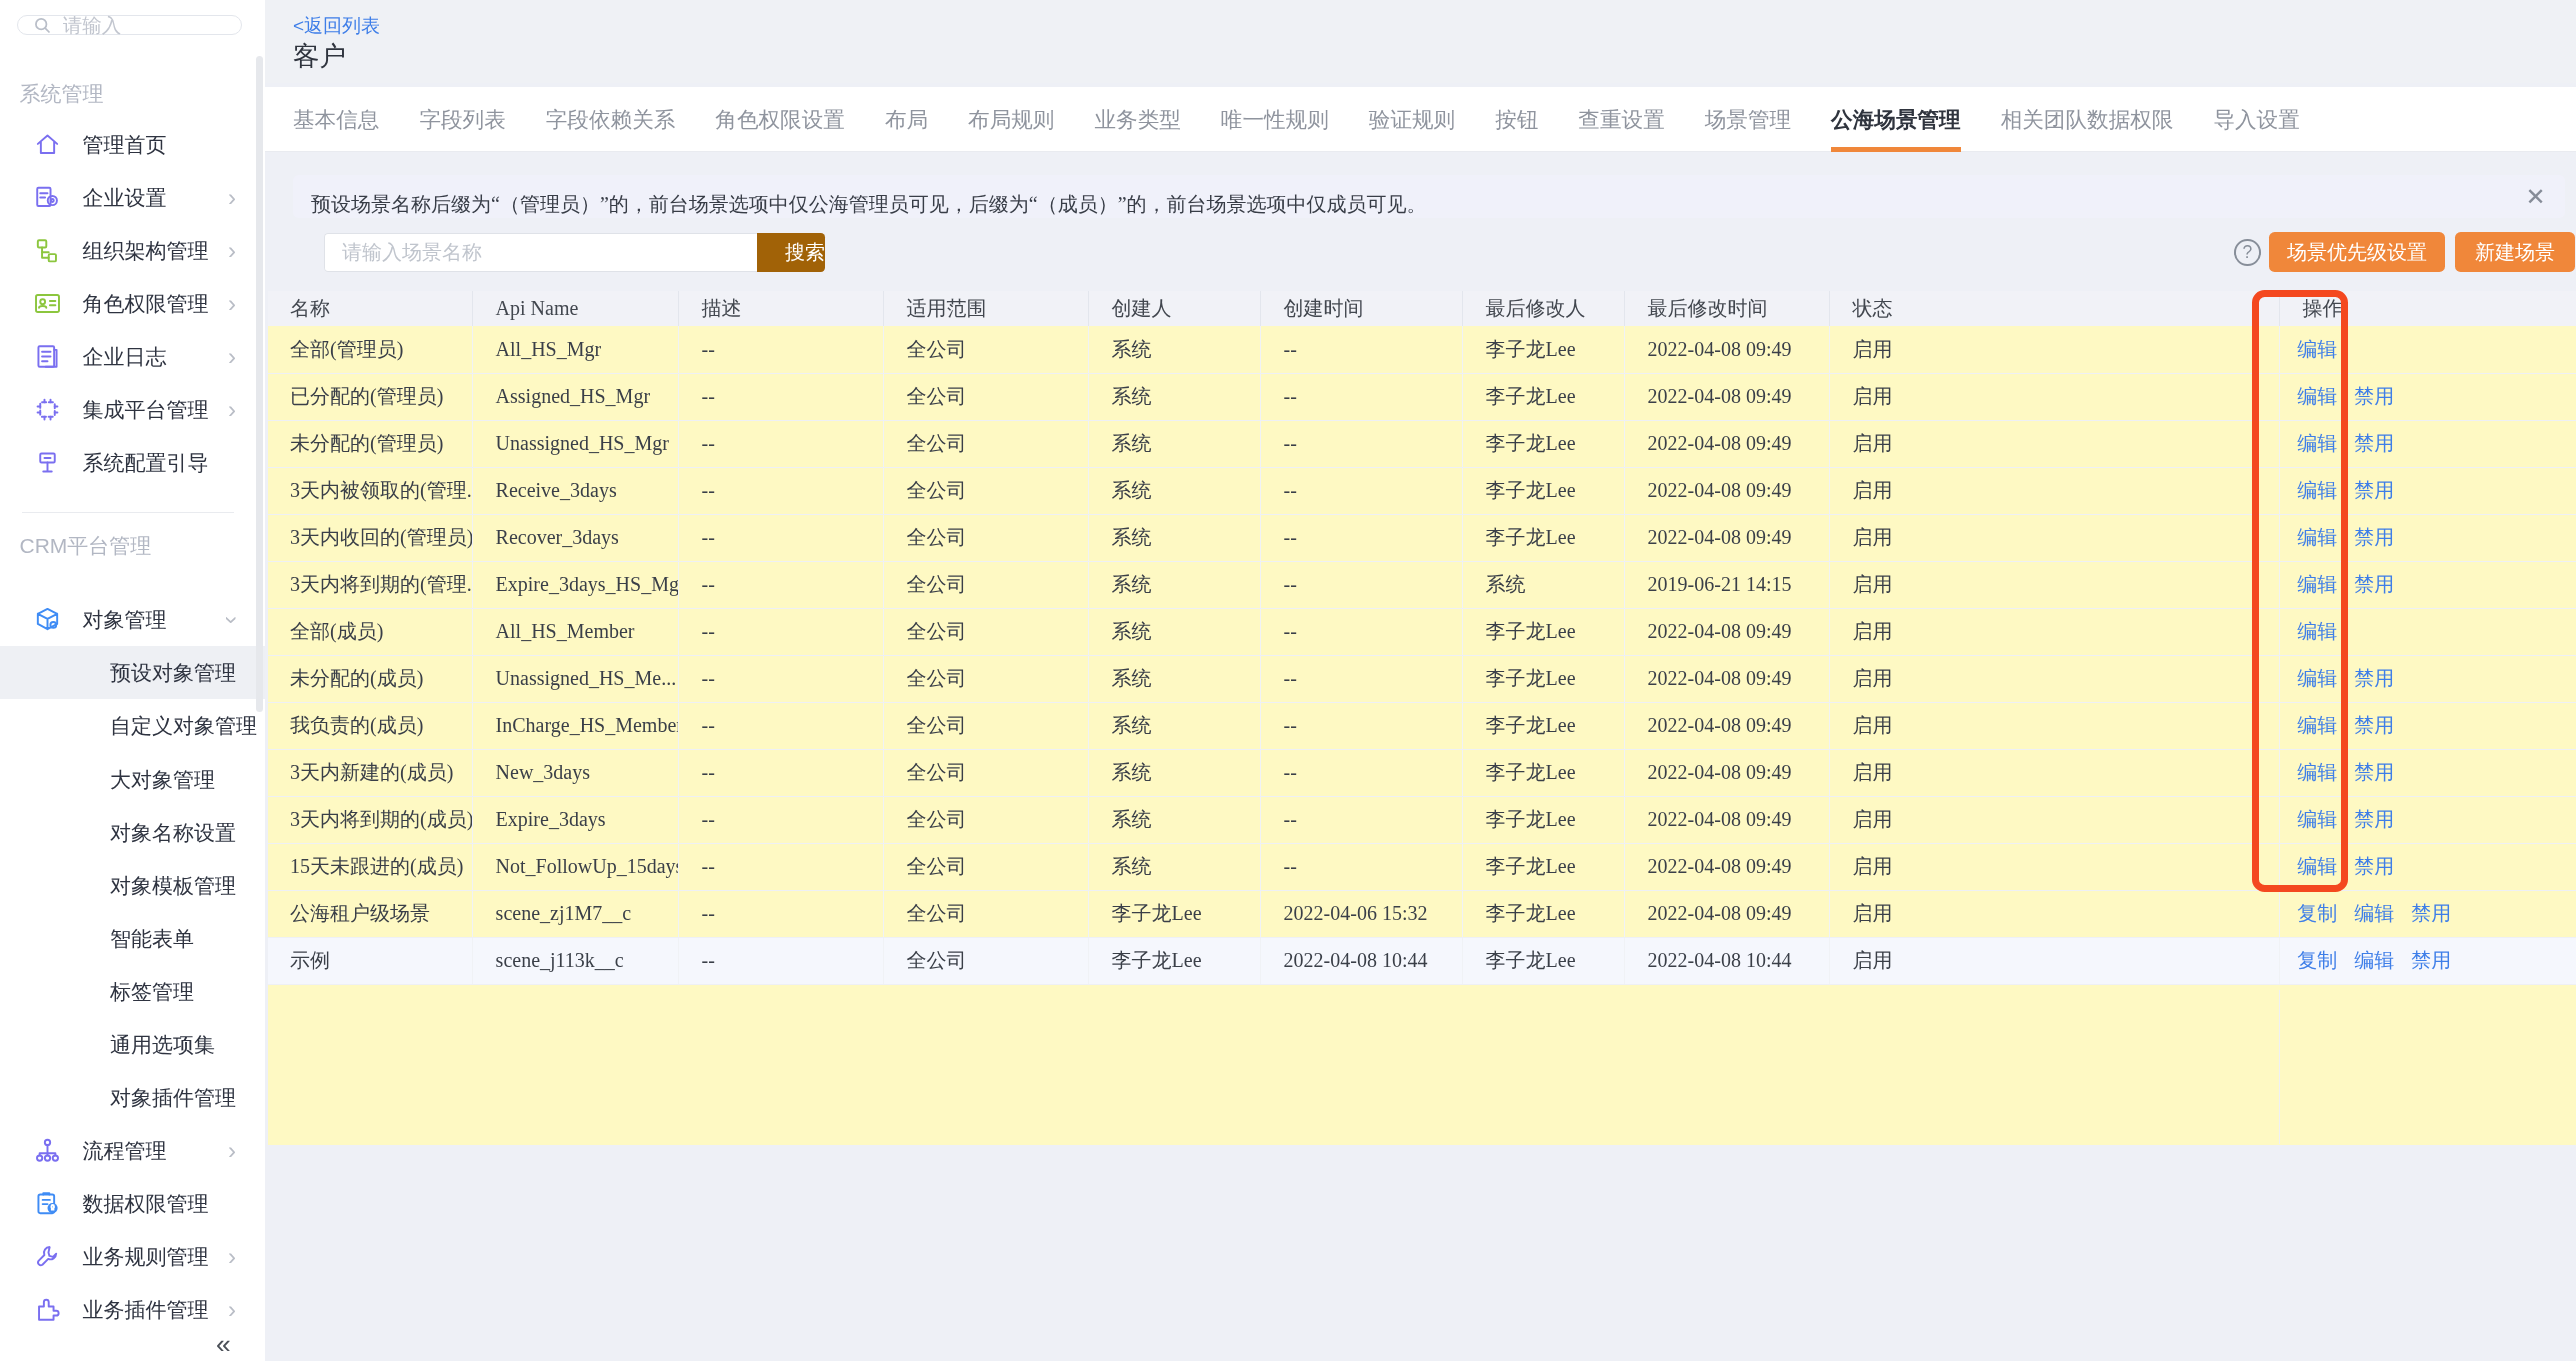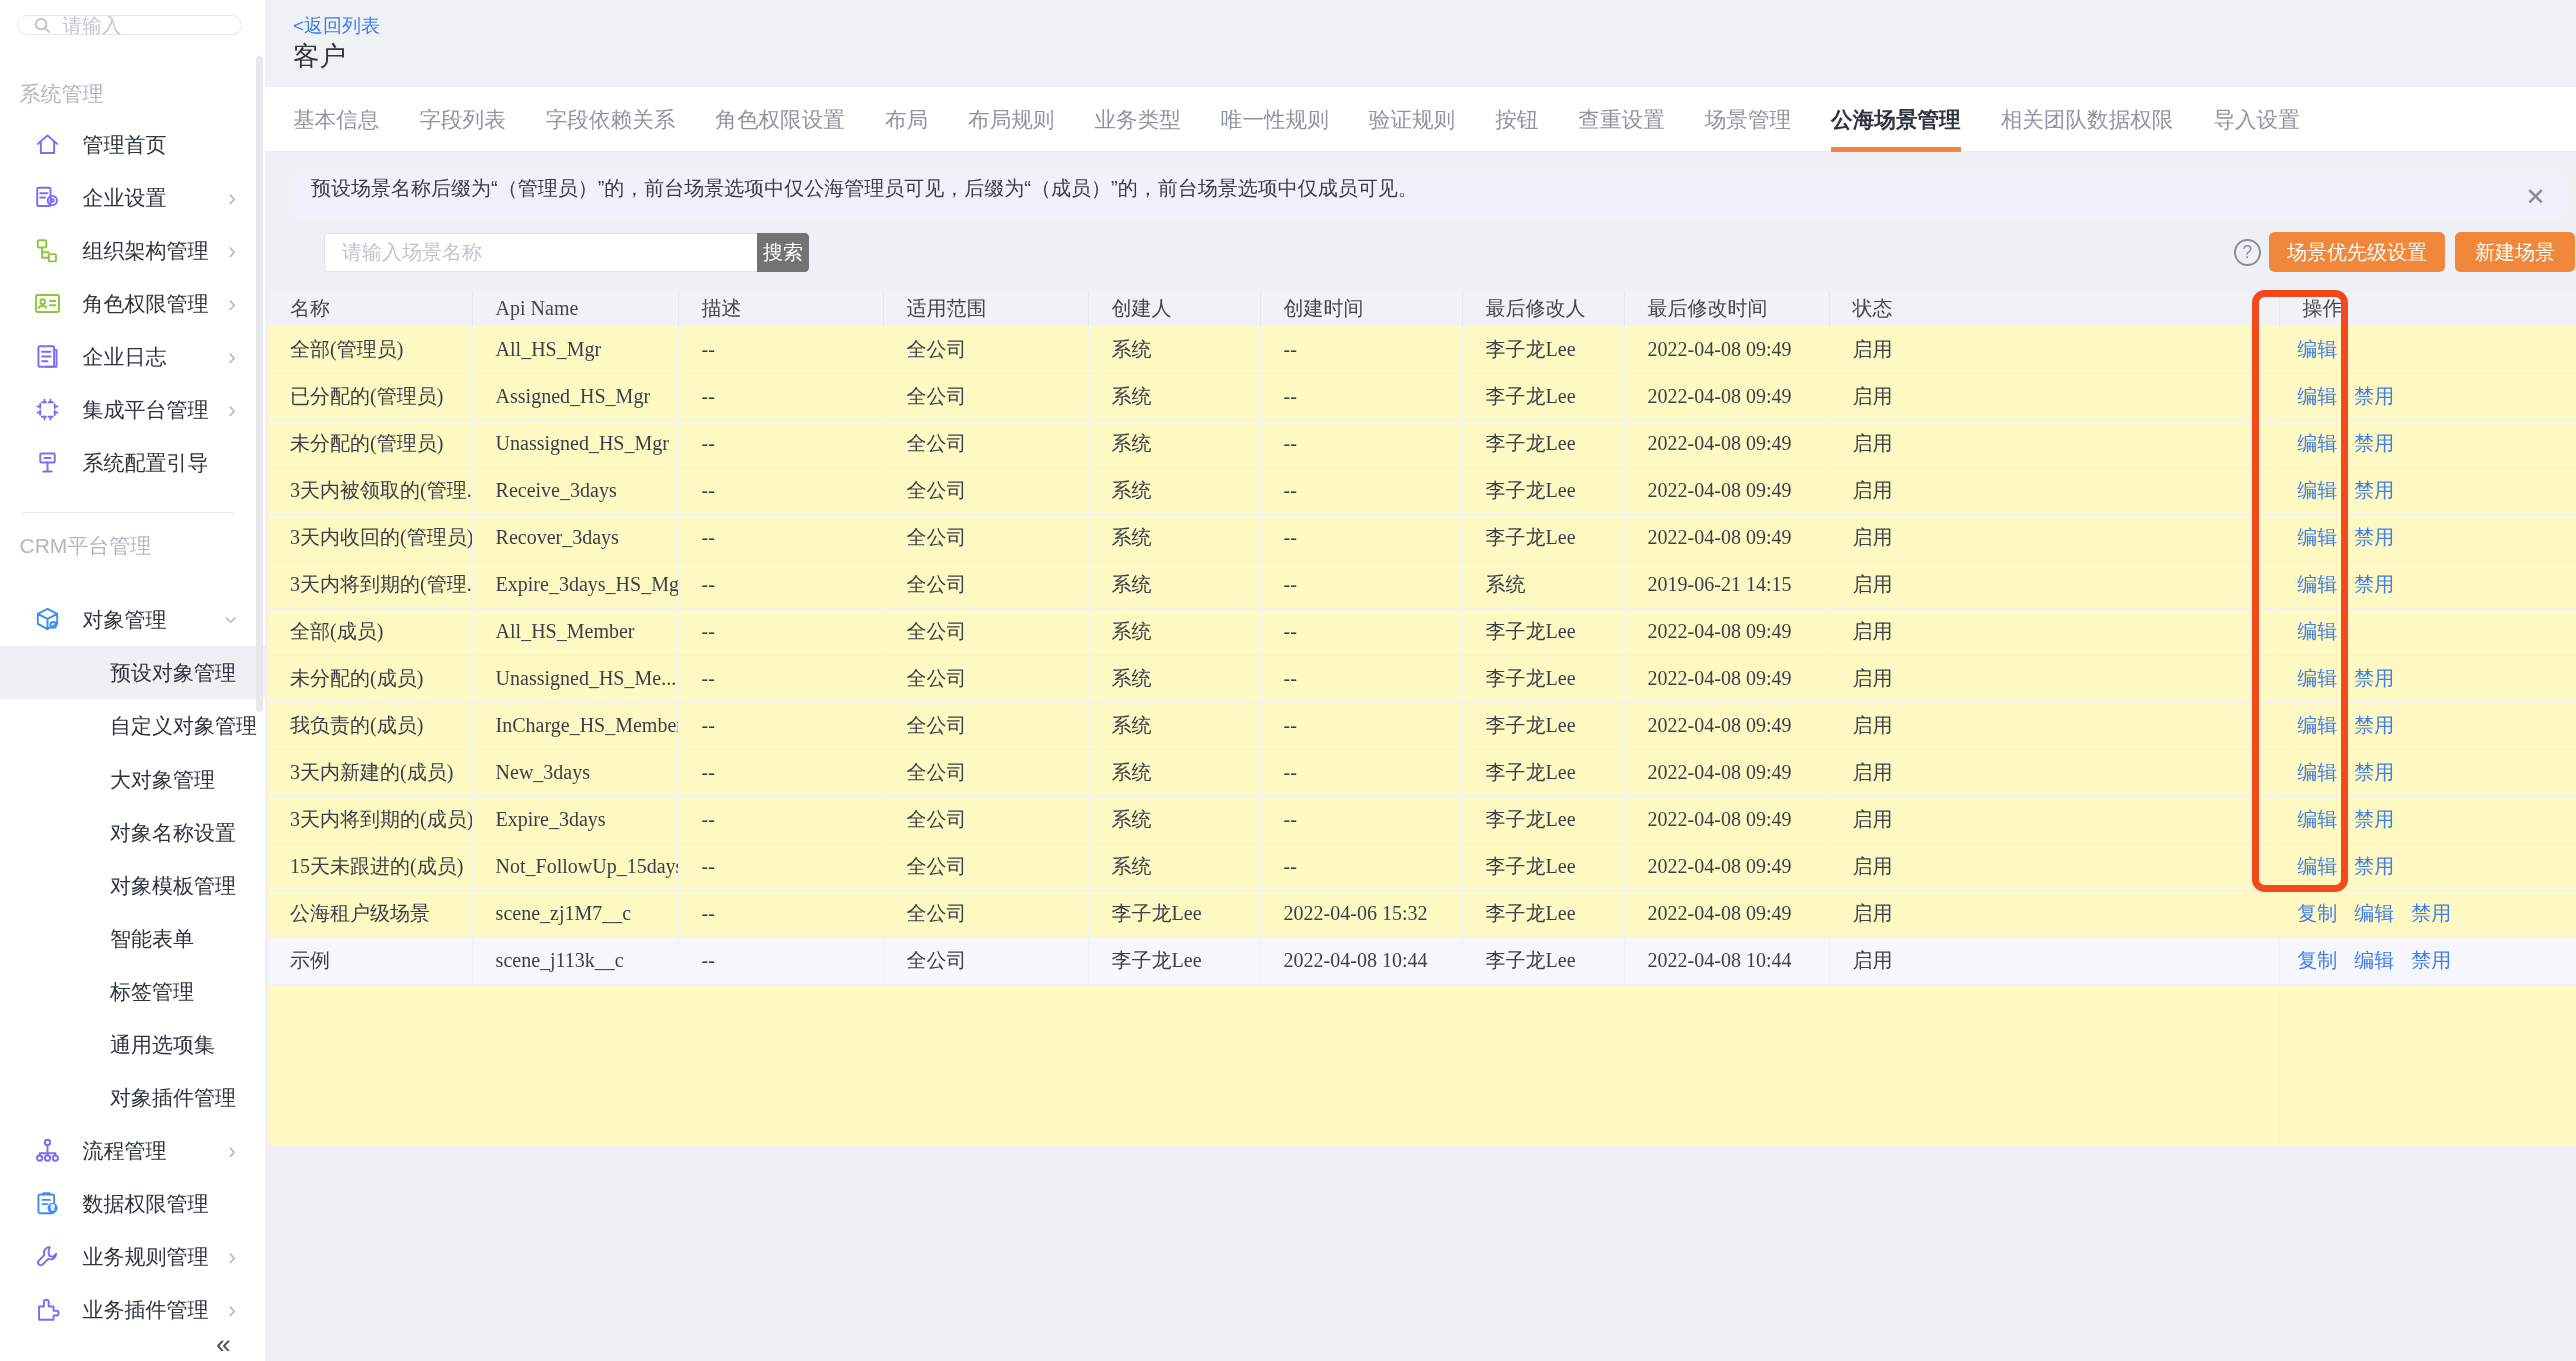--- a/index.html
+++ b/index.html
@@ -31,27 +31,27 @@
   .main { position:absolute; left:265px; top:0; right:0; bottom:0; background:#eef0f6; }
   .main-header { position:absolute; left:0; top:0; right:0; height:83px; background:#eff1f5; }
   .back-link { position:absolute; left:28px; top:12.6px; font-size:19px; color:#3e7ee8; cursor:pointer; }
   .page-title { position:absolute; left:28px; top:38px; font-size:26.5px; color:#2f343e; font-weight:500; }
 
   .tabbar { position:absolute; left:0; top:87px; right:0; height:65px; background:#ffffff; border-bottom:1.4px solid #e9ebf0; display:flex; align-items:center; padding-left:28px; gap:40px; }
   .tab { position:relative; height:65px; display:flex; align-items:center; font-size:21.6px; color:#8f949e; cursor:pointer; white-space:nowrap; }
   .tab.active { color:#2f343e; font-weight:600; }
   .tab.active::after { content:""; position:absolute; left:0; right:0; bottom:0; height:4.9px; background:#f0873a; }
 
-  .notice { position:absolute; left:28px; top:175px; width:2272px; height:43px; background:#f0f1fa; border-radius:5.6px; display:flex; align-items:flex-start; padding-left:18px; font-size:20px; color:#383d47; }
+  .notice { position:absolute; left:28px; top:175px; width:2272px; height:43px; background:#f0f1fa; border-radius:5.6px; display:flex; align-items:flex-end; padding-left:18px; font-size:20px; color:#383d47;font-family:Liberation Serif, serif; }
   .notice-close { position:absolute; right:19.5px; top:8.4px; font-size:24px; color:#868c98; cursor:pointer; }
 
   .toolbar { position:absolute; left:0; top:232px; right:0; height:42px;margin-left:24px; }
   .scene-search-input { position:absolute; left:35px; top:0.7px; width:433px; height:39px; background:#fff; border:1.4px solid #dfe2e8; border-right:none; border-radius:4.2px 0 0 4.2px; font-size:20px; padding-left:17px; color:#303540; outline:none; font-family:inherit; }
   .scene-search-input::placeholder { color:#c0c5cd; }
-  .search-btn { position:absolute; left:468px; top:0.7px; width:52px; height:39px; background:#737373; color:#fff; font-size:20px; border:none; border-radius:0 4.2px 4.2px 0; cursor:pointer; font-family:inherit; }
+  .search-btn { position:absolute; left:468px; top:0.7px; width:68px; height:39px; background:#a16207; color:#fff; font-size:20px; border:none; border-radius:0 4.2px 4.2px 0; cursor:pointer; font-family:inherit;text-align:right; }
   .help-icon { position:absolute; left:1945px; top:7px; width:26.5px; height:26.5px; border:2.1px solid #878e99; border-radius:50%; color:#878e99; font-size:17.5px; display:flex; align-items:center; justify-content:center; cursor:pointer; }
   .btn-orange { position:absolute; top:0; height:40px; background:#f0873a; color:#fff; font-size:20px; border:none; border-radius:5.6px; cursor:pointer; font-family:inherit; }
   .btn-priority { left:1980px; width:176px; }
   .btn-create { left:2166px; width:120px; }
 
   
   .table-wrap { position:absolute; left:2.8px; top:291px; width:2537px; height:854px; background:#fef9c3;font-family:Liberation Serif, serif; }
   table.grid { border-collapse:collapse; table-layout:fixed; width:2308px; }
   .grid th { height:35px; background:#f1f2f7; font-size:20px; font-weight:400; color:#42474f; text-align:left; padding-left:22.3px; border-right:1.4px solid #e3e6ed; white-space:nowrap; overflow:hidden; }
   .grid th:last-child { border-right:none; }

